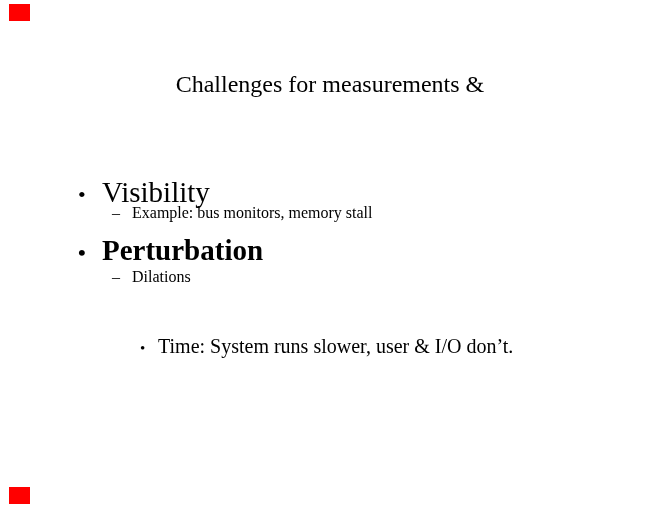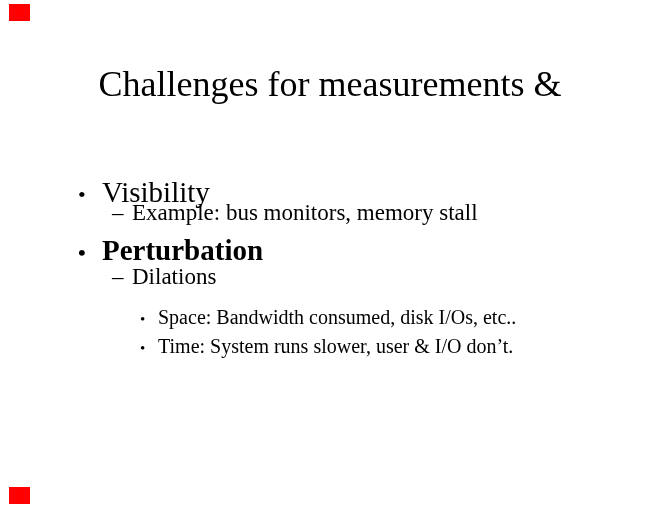--- a/index.html
+++ b/index.html
@@ -26,38 +26,38 @@
   .corner-square.tl { top: 4px; }
   .corner-square.bl { top: 487px; }
 
   .title {
     position: absolute;
     top: 63px;
     left: 0;
     width: 660px;
     margin: 0;
     text-align: center;
-    font-size: 36px;
+    font-size: 24px;
     line-height: 42px;
     font-weight: normal;
     letter-spacing: 0;
   }
   .title-line { display: block; }
 
   .row {
     position: absolute;
     white-space: nowrap;
   }
   .marker {
     display: inline-block;
     vertical-align: baseline;
   }
   .row.l1 { left: 78px;  font-size: 29px; line-height: 29px; }
   .row.l1 .marker { width: 24px; font-size: 22px; }
-  .row.l2 { left: 112px; font-size: 23px; line-height: 23px; }
+  .row.l2 { left: 112px; font-size: 16px; line-height: 23px; }
   .row.l2 .marker { width: 20px; }
   .row.l3 { left: 140px; font-size: 20px; line-height: 20px; }
   .row.l3 .marker { width: 18px; font-size: 15px; }
 
   .row.visibility    { top: 178px; }
   .row.example       { top: 201px; }
   .row.perturbation  { top: 236px; font-weight: bold; }
   .row.dilations     { top: 265px; }
   .row.space         { top: 307px; }
   .row.time          { top: 336px; }
@@ -83,21 +83,18 @@
   </div>
 
   <div class="row l1 perturbation">
     <span class="marker">•</span><span class="text">Perturbation</span>
   </div>
 
   <div class="row l2 dilations">
     <span class="marker">–</span><span class="text">Dilations</span>
   </div>
 
-  <div class="row l3 space">
-    <span class="marker">•</span><span class="text">Space: Bandwidth consumed, disk I/Os, etc..</span>
-  </div>
 
   <div class="row l3 time">
     <span class="marker">•</span><span class="text">Time: System runs slower, user &amp; I/O don’t.</span>
   </div>
 
 </div>
 
 </body></html>

